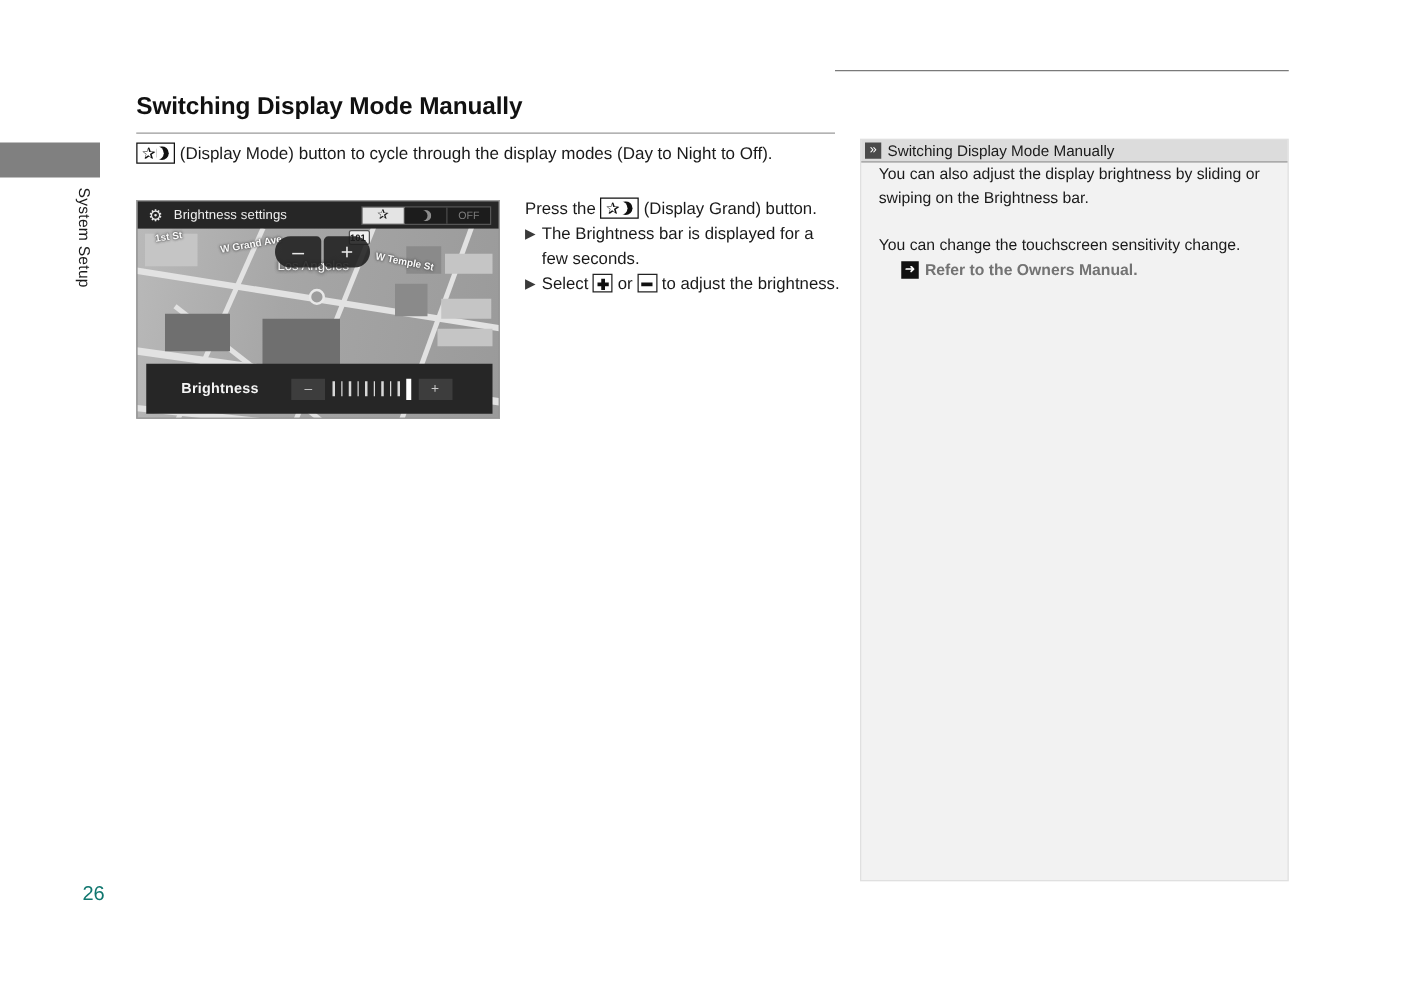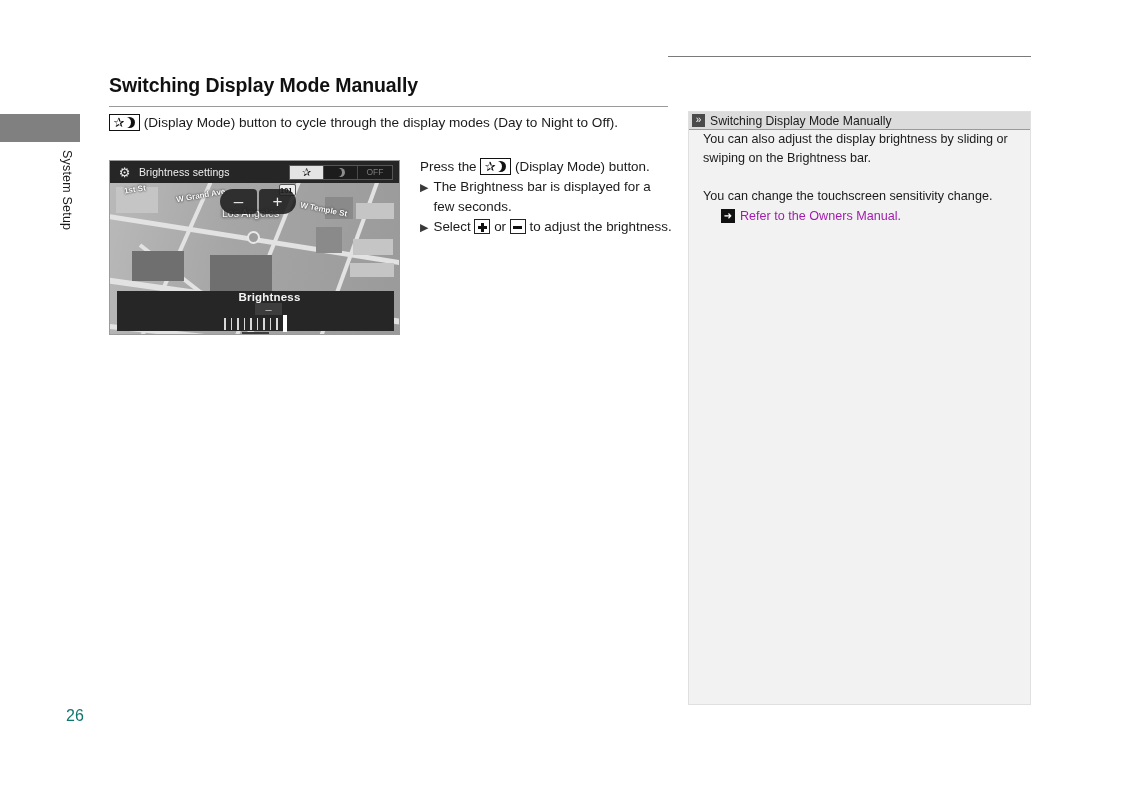--- a/index.html
+++ b/index.html
@@ -295,21 +295,20 @@
   .zoom-btn.plus  { border-radius: 4px 13px 13px 4px; margin-left: 2px; }
 
   
   .brightness-bar {
     position: absolute;
     left: 7px; bottom: 5px;
     width: 277px; height: 40px;
     background: #262626;
     display: flex;
     align-items: center;
-    flex-direction: column;
   }
   .brightness-label {
     color: #f4f4f4;
     font-size: 11.5px;
     font-weight: bold;
     margin-left: 28px;
     letter-spacing: 0.2px;
   }
   .br-minus, .br-plus {
     width: 27px; height: 17px;
@@ -408,23 +407,23 @@
     width: 14px; height: 14px;
     background: #111111;
     color: #ffffff;
     font-size: 10px;
     line-height: 13px;
     text-align: center;
     margin-top: 2px;
     margin-right: 5px;
   }
   .ref-text {
-    font-weight: normal;
+    font-weight: bold;
     font-size: 12.6px;
-    color: #a21caf;
+    color: #737373;
   }
 
   
   .page-number {
     position: absolute;
     left: 66px; top: 707px;
     font-size: 16px;
     color: #0f766e;
   }
 </style>
@@ -509,21 +508,21 @@
           <span class="tick"></span>
           <span class="tick cursor"></span>
         </div>
         <div class="br-plus">+</div>
       </div>
     </div>
   </div>
 
   <div class="instructions">
     <div>
-      <span>Press the </span><span class="icon-displaymode"><span class="sun">✰</span><span class="moon"></span></span><span> (Display Mode) button.</span>
+      <span>Press the </span><span class="icon-displaymode"><span class="sun">✰</span><span class="moon"></span></span><span> (Display Grand) button.</span>
     </div>
 
     <div class="step">
       <span class="bullet">▶</span>
       <span class="step-text">The Brightness bar is displayed for a few seconds.</span>
     </div>
 
     <div class="step">
       <span class="bullet">▶</span>
       <span class="step-text"><span>Select </span><span class="icon-box plus"></span><span> or </span><span class="icon-box"></span><span> to adjust the brightness.</span></span>

